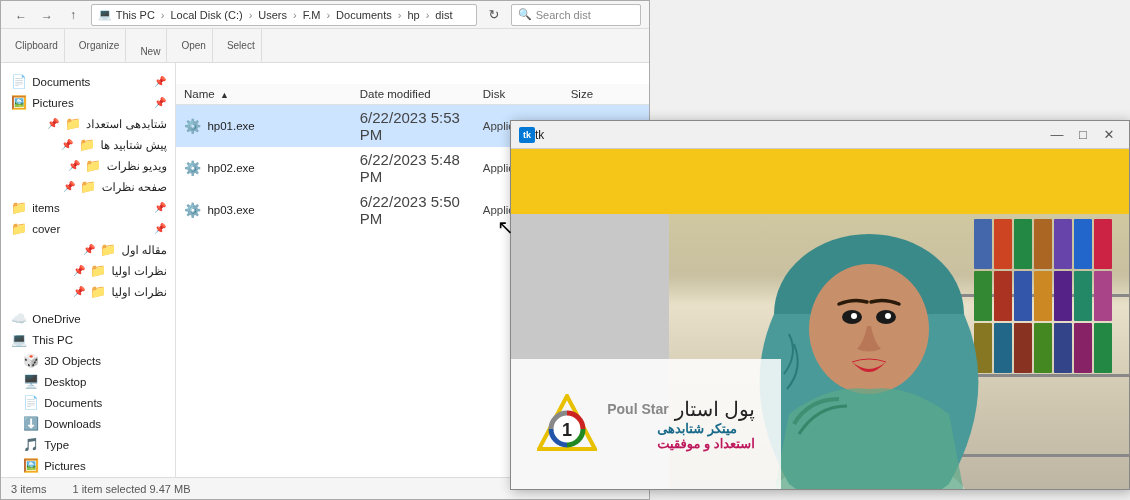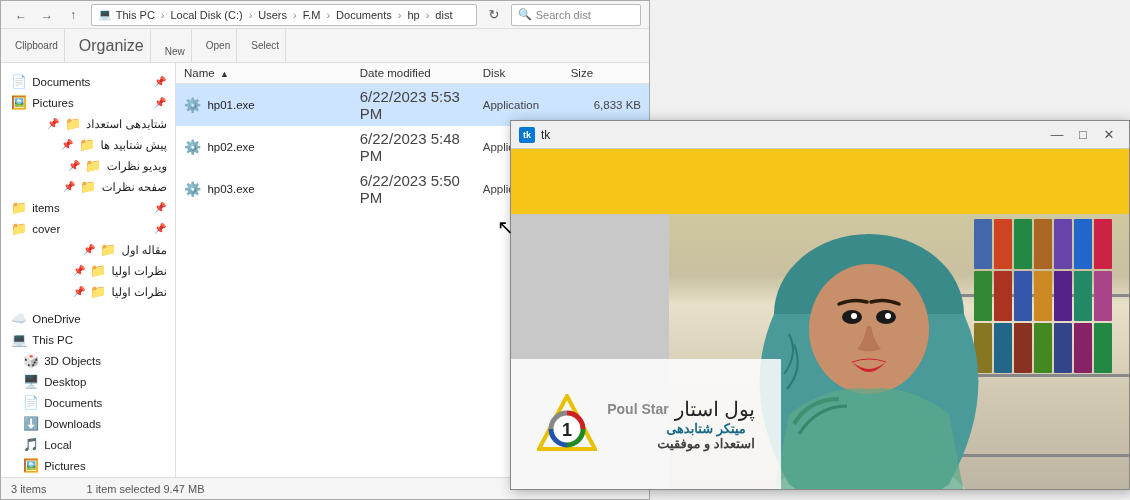--- a/index.html
+++ b/index.html
@@ -143,20 +143,21 @@
     }
 
     .sidebar-item .item-icon { font-size: 13px; flex-shrink: 0; }
     .sidebar-item .pin-icon { font-size: 10px; color: #888; margin-left: auto; }
 
     
     .file-list {
       flex: 1;
       overflow-y: auto;
       background: #fff;
+      margin-top: 21px;
     }
 
     .file-list-header {
       display: flex;
       align-items: center;
       padding: 4px 8px;
       border-bottom: 1px solid #e0e0e0;
       background: #fafafa;
       font-size: 11.5px;
       color: #333;
@@ -196,21 +197,21 @@
     
     .status-bar {
       height: 22px;
       background: #f5f5f5;
       border-top: 1px solid #ddd;
       display: flex;
       align-items: center;
       padding: 0 10px;
       font-size: 11px;
       color: #555;
-      gap: 40px;
+      gap: 26px;
     }
 
     
     .tk-window {
       position: absolute;
       top: 120px;
       left: 510px;
       width: 620px;
       height: 370px;
       background: #e8e8e8;
@@ -220,21 +221,20 @@
       flex-direction: column;
     }
 
     .tk-titlebar {
       height: 28px;
       background: #f0f0f0;
       border-bottom: 1px solid #ccc;
       display: flex;
       align-items: center;
       padding: 0 8px;
-      gap: 6px;
     }
 
     .tk-title-icon {
       width: 16px;
       height: 16px;
       background: #0078d4;
       border-radius: 2px;
       display: flex;
       align-items: center;
       justify-content: center;
@@ -421,21 +421,21 @@
       <span>🔍</span>
       <span>Search dist</span>
     </div>
   </div>
 
   <div class="explorer-toolbar">
     <div class="toolbar-section">
       <span style="font-size:10px;color:#555;">Clipboard</span>
     </div>
     <div class="toolbar-section">
-      <span style="font-size:16px;color:#555;">Organize</span>
+      <span style="font-size:10px;color:#555;">Organize</span>
     </div>
     <div class="toolbar-section">
       <span style="font-size:10px;color:#555;margin-top:12px;">New</span>
     </div>
     <div class="toolbar-section">
       <span style="font-size:10px;color:#555;">Open</span>
     </div>
     <div class="toolbar-section">
       <span style="font-size:10px;color:#555;">Select</span>
     </div>
@@ -524,21 +524,21 @@
       <div class="sidebar-item" style="padding-left:22px;">
         <span class="item-icon">📄</span>
         <span>Documents</span>
       </div>
       <div class="sidebar-item" style="padding-left:22px;">
         <span class="item-icon">⬇️</span>
         <span>Downloads</span>
       </div>
       <div class="sidebar-item" style="padding-left:22px;">
         <span class="item-icon">🎵</span>
-        <span>Local</span>
+        <span>Type</span>
       </div>
       <div class="sidebar-item" style="padding-left:22px;">
         <span class="item-icon">🖼️</span>
         <span>Pictures</span>
       </div>
       <div class="sidebar-item" style="padding-left:22px;">
         
         
       </div>
 
@@ -703,23 +703,23 @@
 
               <text x="30" y="42" text-anchor="middle" font-size="18" font-weight="bold" fill="#222">1</text>
             </svg>
           </div>
 
           <div class="logo-text-right">
             <div style="display:flex;align-items:center;gap:6px;direction:rtl;">
               <span style="font-size:20px;font-weight:normal;color:#222;direction:rtl;">پول استار</span>
               <span style="font-size:14px;font-weight:bold;color:#888;">Poul Star</span>
             </div>
-            <div style="direction:rtl;text-align:center;">
+            <div style="direction:rtl;text-align:left;">
               <div style="font-size:13px;font-weight:bold;color:#1a6a8a;">میتکر شتابدهی</div>
-              <div style="font-size:13px;font-weight:bold;color:#404040;">استعداد و موفقیت</div>
+              <div style="font-size:13px;font-weight:bold;color:#be185d;">استعداد و موفقیت</div>
             </div>
           </div>
         </div>
       </div>
 
     </div>
   </div>
 </div>
 
 <div class="cursor">↖</div>

